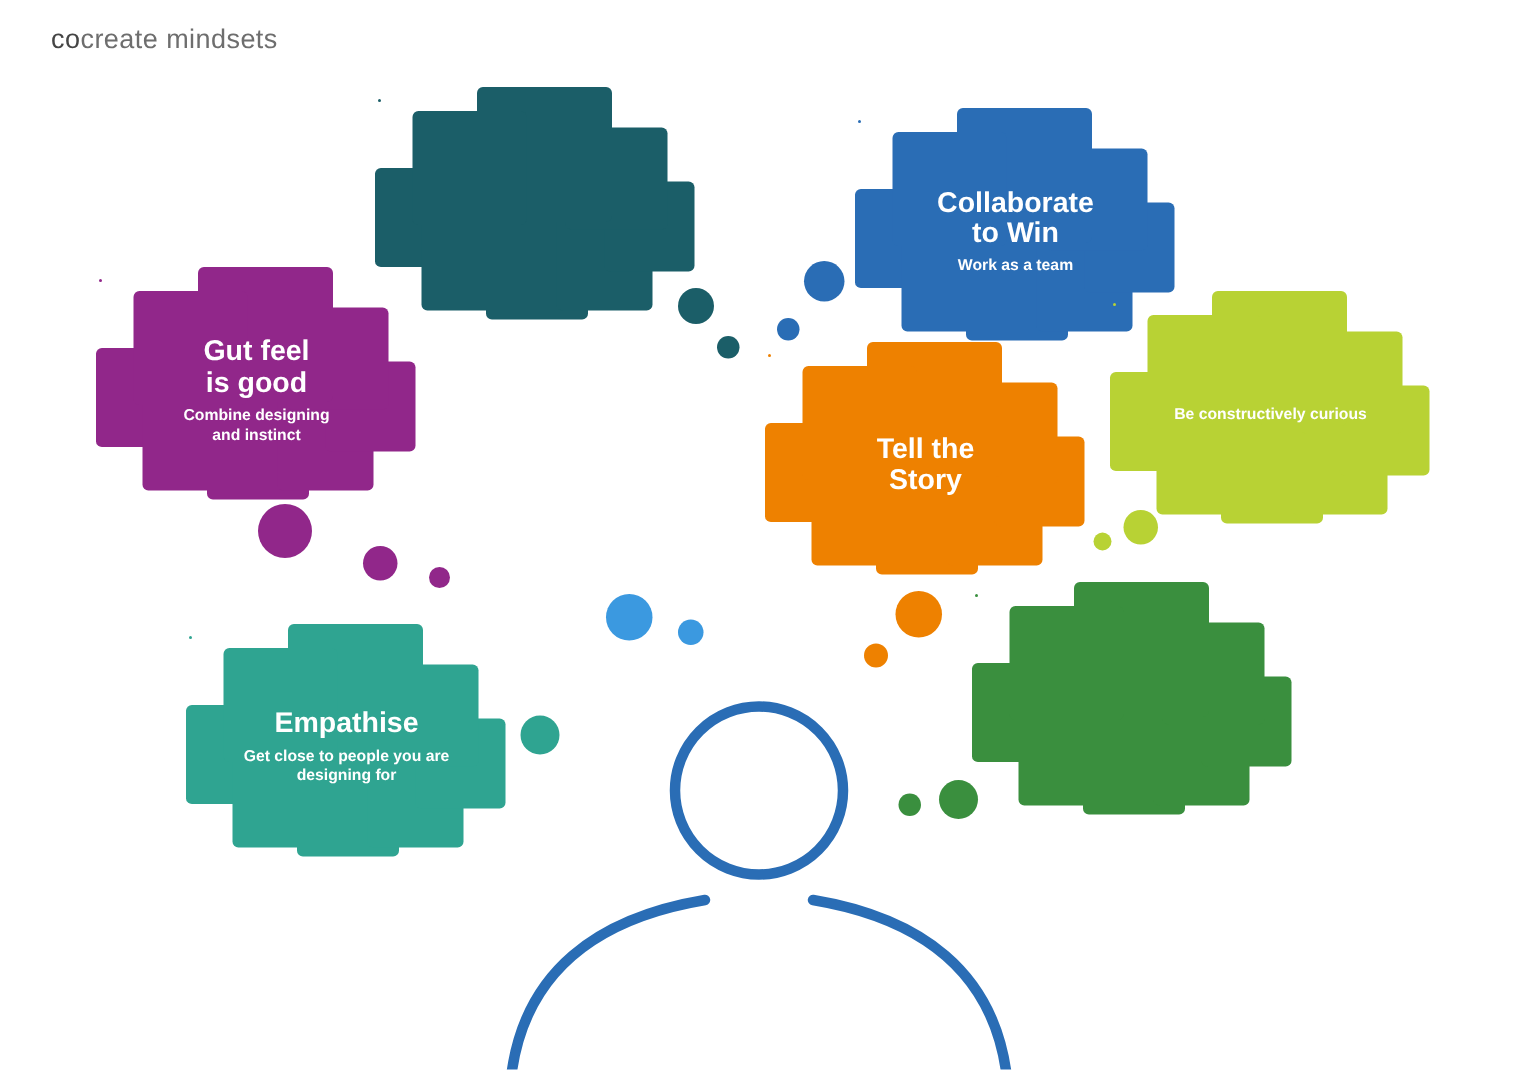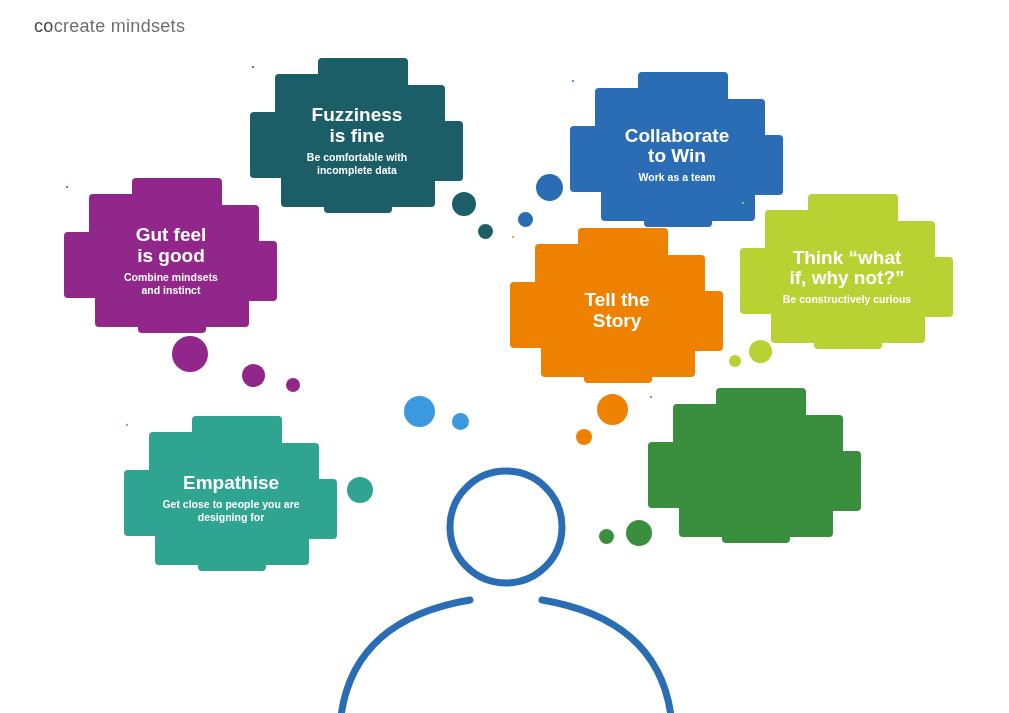--- a/index.html
+++ b/index.html
@@ -62,47 +62,41 @@
   <div class="person" style="--c: #2a6db5;">
     <svg width="1009" height="713" viewBox="0 0 1009 713">
       <circle cx="506" cy="527" r="56"></circle>
       <path d="M341,716 C350,648 398,612 470,600"></path>
       <path d="M671,716 C662,648 614,612 542,600"></path>
     </svg>
   </div>
 
   <div class="cloud" style="left: 252px; top: 66px; --c: #1b5e68;">
     <div class="cloud-shape"></div>
-    <div class="cloud-text">
-      <div class="cloud-title">Fuzziness
-is fine</div>
-      <div class="cloud-subtitle">Be comfortable with
-incomplete data</div>
-    </div>
   </div>
   <div class="dot" style="left: 452px; top: 192px; width: 24px; height: 24px; --c: #1b5e68;"></div>
   <div class="dot" style="left: 478px; top: 224px; width: 15px; height: 15px; --c: #1b5e68;"></div>
 
   <div class="cloud" style="left: 572px; top: 80px; --c: #2a6db5;">
     <div class="cloud-shape"></div>
     <div class="cloud-text">
       <div class="cloud-title">Collaborate
 to Win</div>
       <div class="cloud-subtitle">Work as a team</div>
     </div>
   </div>
   <div class="dot" style="left: 536px; top: 174px; width: 27px; height: 27px; --c: #2a6db5;"></div>
   <div class="dot" style="left: 518px; top: 212px; width: 15px; height: 15px; --c: #2a6db5;"></div>
 
   <div class="cloud" style="left: 66px; top: 186px; --c: #91278a;">
     <div class="cloud-shape"></div>
     <div class="cloud-text">
       <div class="cloud-title">Gut feel
 is good</div>
-      <div class="cloud-subtitle">Combine mindsets
+      <div class="cloud-subtitle">Combine designing
 and instinct</div>
     </div>
   </div>
   <div class="dot" style="left: 172px; top: 336px; width: 36px; height: 36px; --c: #91278a;"></div>
   <div class="dot" style="left: 242px; top: 364px; width: 23px; height: 23px; --c: #91278a;"></div>
   <div class="dot" style="left: 286px; top: 378px; width: 14px; height: 14px; --c: #91278a;"></div>
 
   <div class="dot" style="left: 404px; top: 396px; width: 31px; height: 31px; --c: #3b99e0;"></div>
   <div class="dot" style="left: 452px; top: 413px; width: 17px; height: 17px; --c: #3b99e0;"></div>
 
@@ -112,22 +106,20 @@
       <div class="cloud-title">Tell the
 Story</div>
     </div>
   </div>
   <div class="dot" style="left: 597px; top: 394px; width: 31px; height: 31px; --c: #ee8100;"></div>
   <div class="dot" style="left: 576px; top: 429px; width: 16px; height: 16px; --c: #ee8100;"></div>
 
   <div class="cloud" style="left: 742px; top: 202px; --c: #b8d234;">
     <div class="cloud-shape"></div>
     <div class="cloud-text">
-      <div class="cloud-title">Think “what
-if, why not?”</div>
       <div class="cloud-subtitle">Be constructively curious</div>
     </div>
   </div>
   <div class="dot" style="left: 749px; top: 340px; width: 23px; height: 23px; --c: #b8d234;"></div>
   <div class="dot" style="left: 729px; top: 355px; width: 12px; height: 12px; --c: #b8d234;"></div>
 
   <div class="cloud" style="left: 126px; top: 424px; --c: #2fa491;">
     <div class="cloud-shape"></div>
     <div class="cloud-text">
       <div class="cloud-title">Empathise</div>

